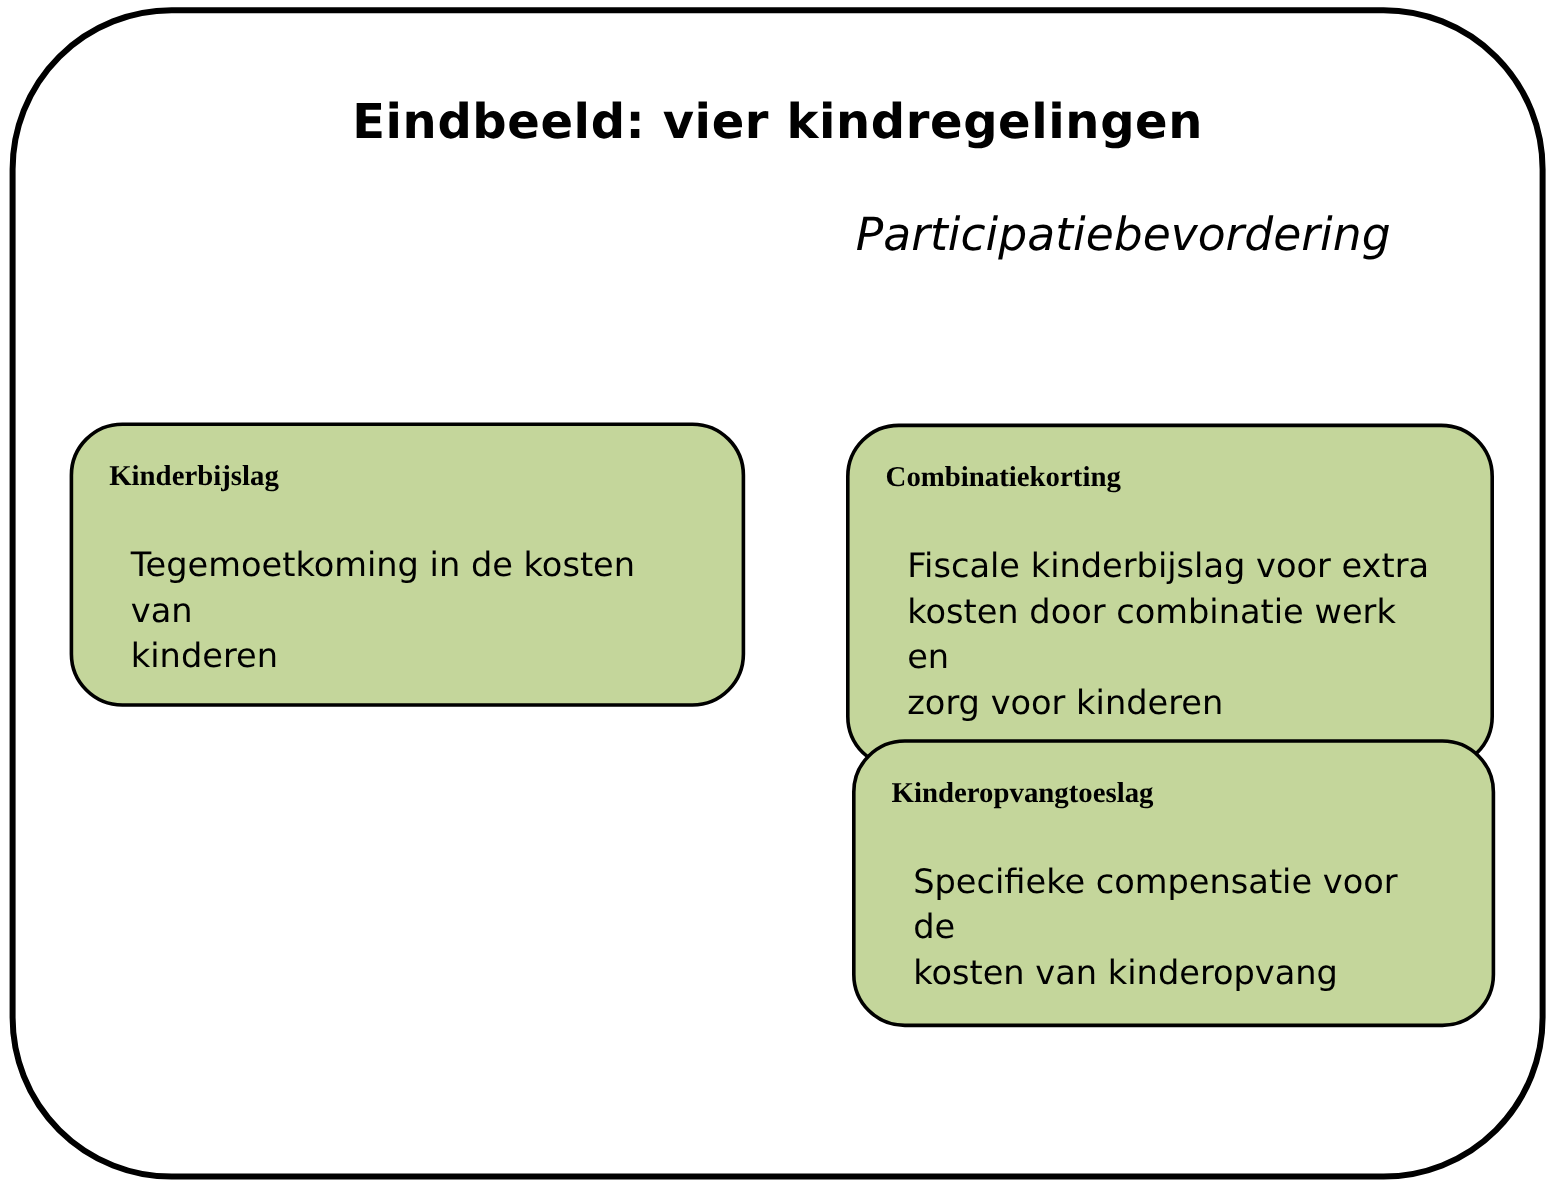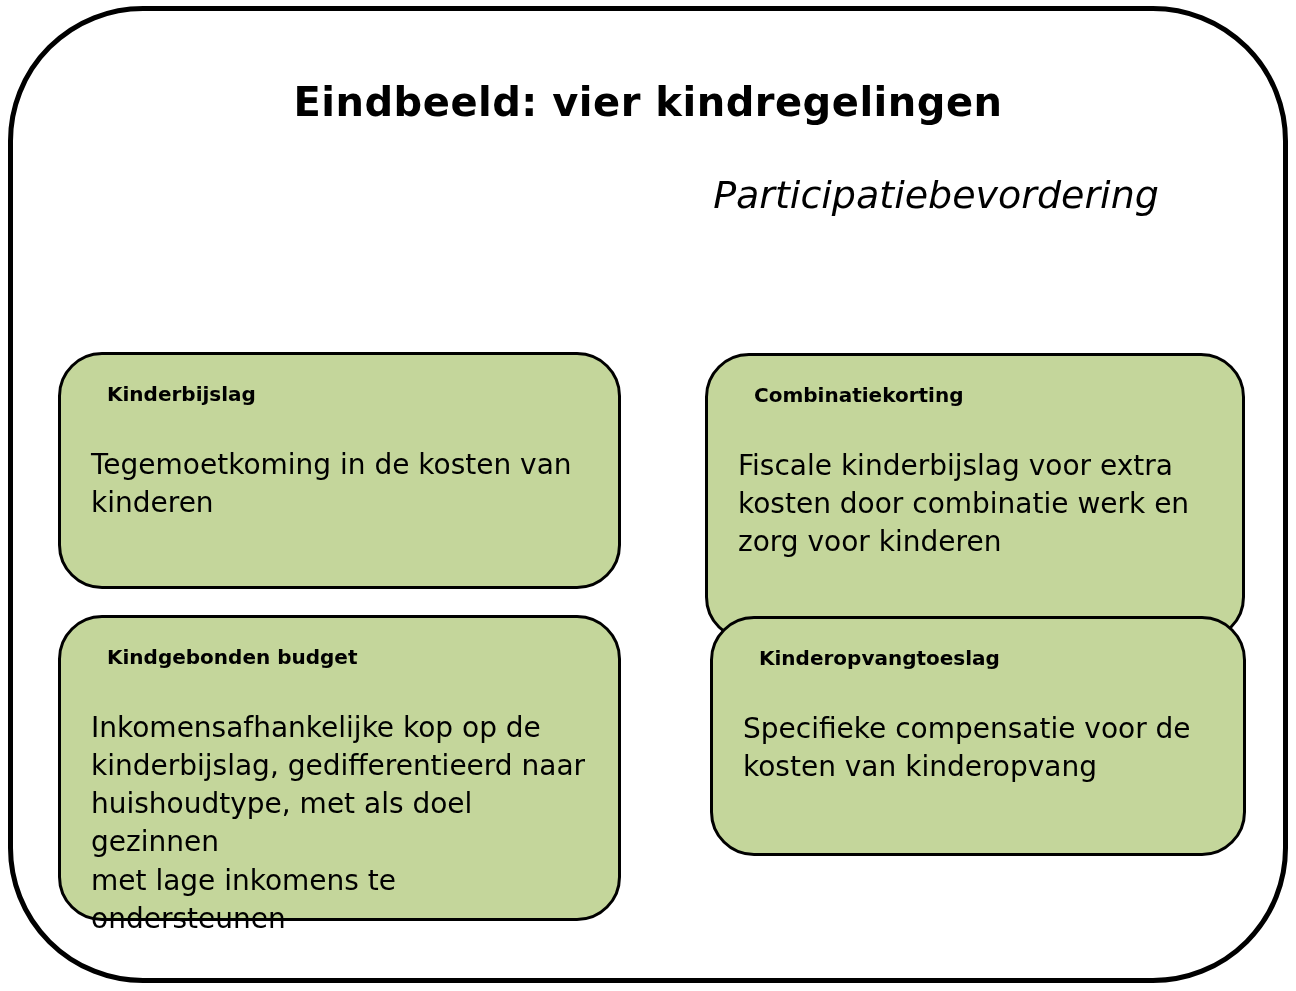--- a/index.html
+++ b/index.html
@@ -49,29 +49,30 @@
   .col-header.right { left: 923px; }
   .box {
     position: absolute;
     box-sizing: border-box;
     background: var(--box-fill, #c4d69b);
     border: 3px solid var(--box-border, #000000);
     border-radius: 44px;
     padding: 26px 30px;
   }
   .box .box-title {
-    font-size: 20px;
+    font-size: 24px;
     font-weight: bold;
-    margin: 0 0 38px 16px;
+    margin: 0 0 38px 0;
     line-height: 1.36;
+    font-family: Liberation Serif, serif;
   }
   .box .box-desc {
     font-size: 28px;
     line-height: 1.36;
-    margin: 0;
+    margin: 18px;
     white-space: pre-line;
   }
   .box.b1 { left: 45px;  top: 341px; width: 563px; height: 237px; }
   .box.b2 { left: 692px; top: 342px; width: 540px; height: 288px; }
   .box.b3 { left: 45px;  top: 604px; width: 563px; height: 306px; }
   .box.b4 { left: 697px; top: 605px; width: 536px; height: 240px; }
 </style>
 </head>
 <body>
 
@@ -89,27 +90,20 @@
 kinderen</p>
     </div>
 
     <div class="box b2">
       <div class="box-title">Combinatiekorting</div>
       <p class="box-desc">Fiscale kinderbijslag voor extra
 kosten door combinatie werk en
 zorg voor kinderen</p>
     </div>
 
-    <div class="box b3">
-      <div class="box-title">Kindgebonden budget</div>
-      <p class="box-desc">Inkomensafhankelijke kop op de
-kinderbijslag, gedifferentieerd naar
-huishoudtype, met als doel gezinnen
-met lage inkomens te ondersteunen</p>
-    </div>
 
     <div class="box b4">
       <div class="box-title">Kinderopvangtoeslag</div>
       <p class="box-desc">Specifieke compensatie voor de
 kosten van kinderopvang</p>
     </div>
 
   </div>
 </div>
 

